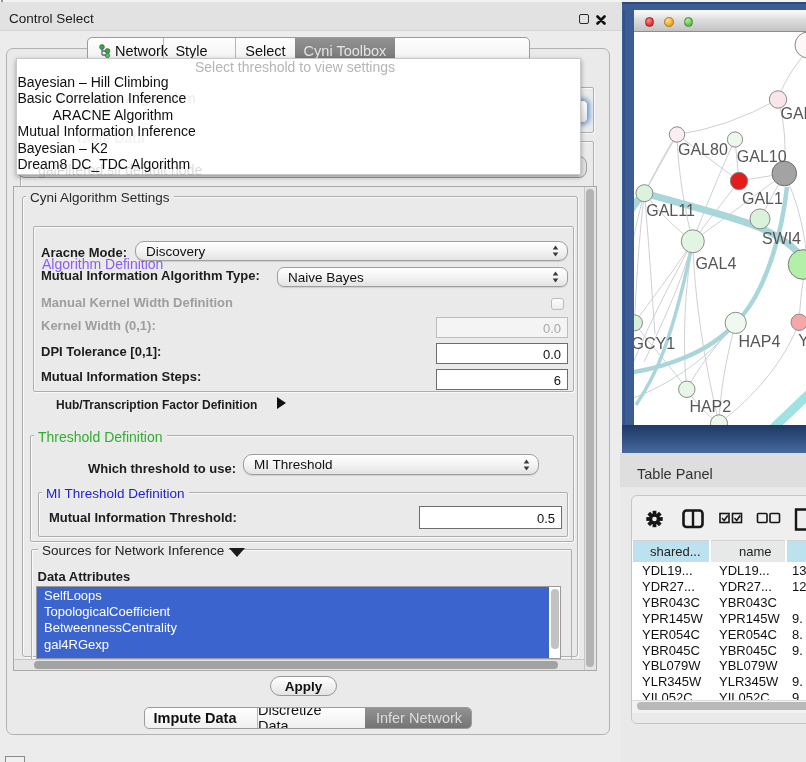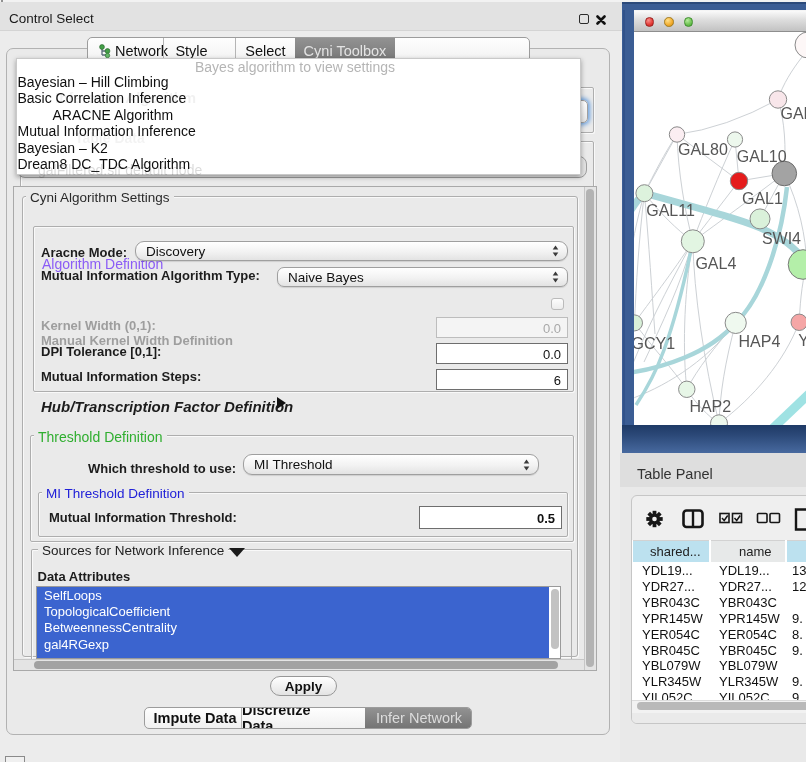--- a/index.html
+++ b/index.html
@@ -52,21 +52,21 @@
 
 <div class="group" style="left:20px;top:87px;width:574px;height:46px;"></div>
 <div class="abs" style="left:300px;top:100px;width:288px;height:23px;border-radius:5px;background:linear-gradient(180deg,#fff,#e6e6e6);border:1px solid #9f9f9f;box-shadow:0 0 4px 2px #6ea3e0;"></div>
 <div class="group" style="left:20px;top:141px;width:574px;height:49px;"></div>
 <div class="abs" style="left:17px;top:156px;width:570px;height:22px;border-radius:8px;background:#e3e3e3;border:1px solid #9e9e9e;"></div>
 
 <div class="abs" style="left:16px;top:58px;width:565px;height:117px;background:#ffffff;border:1px solid #c9c9c9;box-shadow:0 2px 5px rgba(0,0,0,0.35);"></div>
 <div class="abs" style="left:55px;top:89px;font-size:15px;font-weight:bold;color:rgba(0,0,0,0.06);">Inference Algorithm</div>
 <div class="abs" style="left:75px;top:130px;font-size:14px;font-weight:bold;color:rgba(0,0,0,0.05);">Table Data</div>
 <div class="abs" style="left:38px;top:162px;font-size:14px;color:rgba(0,0,0,0.15);">galFiltered.sif default node</div>
-<div class="abs" style="left:195px;top:58.5px;font-size:14px;color:#b5b5b5;">Bayes algorithm to view settings</div>
+<div class="abs" style="left:195px;top:58.5px;font-size:14px;color:#b5b5b5;">Select threshold to view settings</div>
 <div class="abs" style="left:17.5px;top:74px;font-size:14px;color:#0f0f0f;line-height:16.4px;">
 Bayesian – Hill Climbing<br>
 Basic Correlation Inference<br>
 <span class="b">ARACNE Algorithm</span><br>
 Mutual Information Inference<br>
 Bayesian – K2<br>
 Dream8 DC_TDC Algorithm
 </div>
 
 <div class="abs" style="left:13px;top:186px;width:584px;height:485px;border:1px solid #a9a9a9;background:#eaeaea;"></div>
@@ -92,64 +92,64 @@
     </svg>
   </div>
 <div class="lbl" style="left:41px;top:267.5px;">Mutual Information Algorithm Type:</div>
 <div class="combo" style="left:277px;top:267px;width:291px;height:20px;border-radius:7px;">
     <span class="ct">Naive Bayes</span>
     <svg class="ar" width="7" height="12" viewBox="0 0 7 12">
       <path d="M3.5 0.5 L6.3 4.4 H0.7 Z" fill="#3a3a3a"></path>
       <path d="M3.5 11.5 L6.3 7.6 H0.7 Z" fill="#3a3a3a"></path>
     </svg>
   </div>
-<div class="lbl dis" style="left:41px;top:294.5px;margin-top:38px;">Manual Kernel Width Definition</div>
+<div class="lbl dis" style="left:41px;top:294.5px;">Manual Kernel Width Definition</div>
 <div class="abs" style="left:551px;top:298px;width:13px;height:12px;border:1px solid #bbbbbb;border-radius:3px;background:linear-gradient(180deg,#fdfdfd,#ececec);"></div>
 <div class="lbl dis" style="left:41px;top:318px;">Kernel Width (0,1):</div>
 <div class="field" style="left:436px;top:317px;width:132px;height:21px;background:#f4f4f4;border-color:#bdbdbd;color:#a8a8a8;">0.0</div>
 <div class="lbl" style="left:41px;top:344px;">DPI Tolerance [0,1]:</div>
 <div class="field" style="left:436px;top:343px;width:132px;height:21px;">0.0</div>
 <div class="lbl" style="left:41px;top:369px;">Mutual Information Steps:</div>
 <div class="field" style="left:436px;top:369px;width:132px;height:21px;">6</div>
 
-<div class="lbl" style="left:41px;top:397.5px;font-size:15px;font-style:italic;">Hub/Transcription Factor Definition</div>
+<div class="lbl" style="left:56px;top:397.5px;font-size:12px;">Hub/Transcription Factor Definition</div>
 <div class="abs" style="left:277px;top:396.5px;width:0;height:0;border-left:9px solid #111;border-top:6px solid transparent;border-bottom:6px solid transparent;"></div>
 
 <div class="group" style="left:30px;top:434.5px;width:544px;height:107px;"></div>
 <div class="gtitle" style="left:34px;top:429px;color:#2fae2f;font-size:14px;">Threshold Definition</div>
 <div class="lbl" style="left:86px;top:461px;width:150px;text-align:right;">Which threshold to use:</div>
 <div class="combo" style="left:243px;top:454px;width:296px;height:21px;">
     <span class="ct">MI Threshold</span>
     <svg class="ar" width="7" height="12" viewBox="0 0 7 12">
       <path d="M3.5 0.5 L6.3 4.4 H0.7 Z" fill="#3a3a3a"></path>
       <path d="M3.5 11.5 L6.3 7.6 H0.7 Z" fill="#3a3a3a"></path>
     </svg>
   </div>
 
 <div class="group" style="left:38px;top:492px;width:530px;height:45px;"></div>
 <div class="gtitle" style="left:42px;top:485.5px;color:#2121d8;">MI Threshold Definition</div>
 <div class="lbl" style="left:49px;top:510px;">Mutual Information Threshold:</div>
-<div class="field" style="left:419px;top:506px;width:143px;height:23px;padding-top:4px;font-weight:bold;">0.5</div>
+<div class="field" style="left:419px;top:506px;width:143px;height:23px;padding-top:4px;">0.5</div>
 
 <div class="abs" style="left:31px;top:549px;width:541px;height:110px;border:1px solid #aeaeae;border-bottom:none;border-radius:2px 2px 0 0;box-shadow:inset 1px 1px 0 rgba(255,255,255,.7);"></div>
 <div class="gtitle" style="left:38px;top:542.5px;color:#222;">Sources for Network Inference</div>
 <div class="abs" style="left:229px;top:548px;width:0;height:0;border-top:9px solid #1a1a1a;border-left:8px solid transparent;border-right:8px solid transparent;"></div>
 <div class="lbl" style="left:37.5px;top:568.5px;">Data Attributes</div>
 
 <div class="abs" style="left:36px;top:586px;width:525px;height:73px;border:1px solid #9a9a9a;background:#fff;overflow:hidden;">
   <div class="abs" style="left:0;top:0;width:512px;height:73px;background:#3b64cf;"></div>
   <div class="abs" style="left:7px;top:0.5px;font-size:13px;color:#ffffff;line-height:16.4px;">SelfLoops<br>TopologicalCoefficient<br>BetweennessCentrality<br>gal4RGexp</div>
   <div class="abs" style="left:514px;top:2px;width:8px;height:60px;background:#c2c2c2;border-radius:4px;"></div>
 </div>
 
 <div class="abs" style="left:270px;top:676px;width:67px;height:20px;border:1px solid #979797;border-radius:10px;background:linear-gradient(180deg,#ffffff,#e3e3e3);text-align:center;font-size:13.5px;font-weight:bold;color:#111;padding-top:2px;">Apply</div>
 
 <div class="abs" style="left:144px;top:707px;width:328px;height:22px;border:1px solid #9c9c9c;border-radius:5px;background:linear-gradient(180deg,#fefefe,#f0f0f0);overflow:hidden;">
   <div class="tabseg" style="left:0;width:100px;font-weight:bold;">Impute Data</div>
-  <div class="tabseg" style="left:96px;width:99px;border-left:1px solid #b5b5b5;font-weight:bold;">Discretize Data</div>
+  <div class="tabseg" style="left:112px;width:99px;border-left:1px solid #b5b5b5;font-weight:normal;">Discretize Data</div>
   <div class="tabseg" style="left:220px;width:108px;background:linear-gradient(180deg,#929292,#747474);color:#dcdcdc;">Infer Network</div>
 </div>
 
 <div class="abs" style="left:5px;top:756px;width:20px;height:10px;border:1.5px solid #8a8a8a;background:#f0f0f0;"></div>
 
 <div class="abs" style="left:622px;top:2px;width:184px;height:451px;background:#3b5d94;"></div>
 <div class="abs" style="left:622px;top:2px;width:184px;height:2px;background:#2c4a7a;"></div>
 <div class="abs" style="left:622px;top:425px;width:184px;height:28px;background:linear-gradient(180deg,#1e3a66 0%,#2b4877 35%,#47699f 100%);"></div>
 <div class="abs" style="left:623px;top:10px;width:2px;height:415px;background:#31528a;"></div>
 

